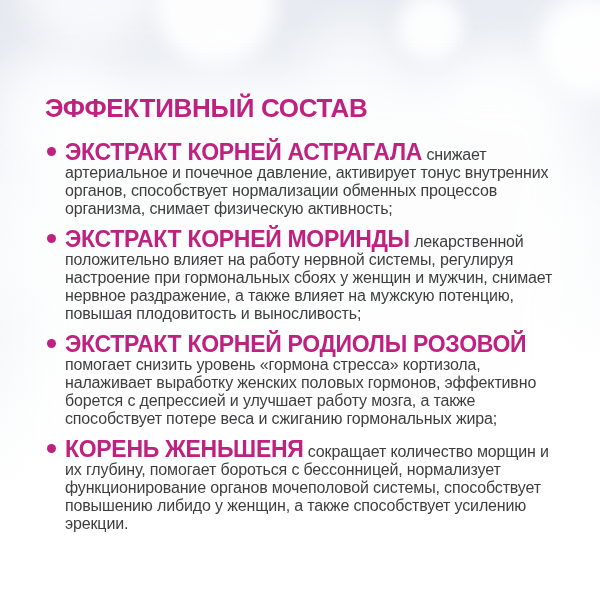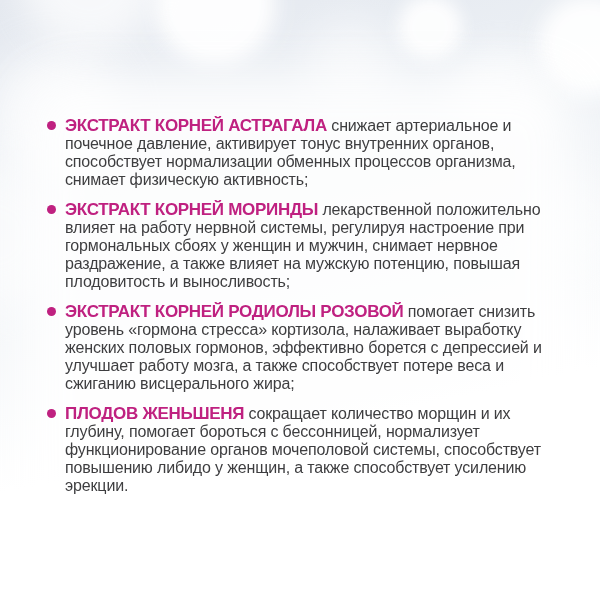--- a/index.html
+++ b/index.html
@@ -73,21 +73,21 @@
     background: #bf2180;
   }
   .item-text {
     margin: 0;
     font-size: 16px;
     line-height: 18px;
     letter-spacing: -0.15px;
     color: #3e3e40;
   }
   .item-heading {
-    font-size: 17px;
+    font-size: 23px;
     font-weight: 800;
     letter-spacing: -0.3px;
     color: #bf2180;
   }
 </style>
 </head>
 <body>
 
 <div class="page">
 
@@ -98,39 +98,40 @@
     <div class="bokeh b4"></div>
     <div class="bokeh b5"></div>
     <div class="bokeh b6"></div>
     <div class="bokeh b7"></div>
     <div class="bokeh b8"></div>
     <div class="bokeh b9"></div>
     <div class="content-glow"></div>
   </div>
 
   <div class="content">
+    <h1 class="title">ЭФФЕКТИВНЫЙ СОСТАВ</h1>
 
     <ul class="items">
 
       <li class="item">
         <span class="dot"></span>
         <p class="item-text"><b class="item-heading">ЭКСТРАКТ КОРНЕЙ АСТРАГАЛА</b> <span class="item-body">снижает артериальное и почечное давление, активирует тонус внутренних органов, способствует нормализации обменных процессов организма, снимает физическую активность;</span></p>
       </li>
 
       <li class="item">
         <span class="dot"></span>
         <p class="item-text"><b class="item-heading">ЭКСТРАКТ КОРНЕЙ МОРИНДЫ</b> <span class="item-body">лекарственной положительно влияет на работу нервной системы, регулируя настроение при гормональных сбоях у женщин и мужчин, снимает нервное раздражение, а также влияет на мужскую потенцию, повышая плодовитость и выносливость;</span></p>
       </li>
 
       <li class="item">
         <span class="dot"></span>
-        <p class="item-text"><b class="item-heading">ЭКСТРАКТ КОРНЕЙ РОДИОЛЫ РОЗОВОЙ</b> <span class="item-body">помогает снизить уровень «гормона стресса» кортизола, налаживает выработку женских половых гормонов, эффективно борется с депрессией и улучшает работу мозга, а также способствует потере веса и сжиганию висцерального жира;</span></p>
+        <p class="item-text"><b class="item-heading">ЭКСТРАКТ КОРНЕЙ РОДИОЛЫ РОЗОВОЙ</b> <span class="item-body">помогает снизить уровень «гормона стресса» кортизола, налаживает выработку женских половых гормонов, эффективно борется с депрессией и улучшает работу мозга, а также способствует потере веса и сжиганию гормональных жира;</span></p>
       </li>
 
       <li class="item">
         <span class="dot"></span>
-        <p class="item-text"><b class="item-heading">ПЛОДОВ ЖЕНЬШЕНЯ</b> <span class="item-body">сокращает количество морщин и их глубину, помогает бороться с бессонницей, нормализует функционирование органов мочеполовой системы, способствует повышению либидо у женщин, а также способствует усилению эрекции.</span></p>
+        <p class="item-text"><b class="item-heading">КОРЕНЬ ЖЕНЬШЕНЯ</b> <span class="item-body">сокращает количество морщин и их глубину, помогает бороться с бессонницей, нормализует функционирование органов мочеполовой системы, способствует повышению либидо у женщин, а также способствует усилению эрекции.</span></p>
       </li>
 
     </ul>
   </div>
 
 </div>
 
 </body></html>

